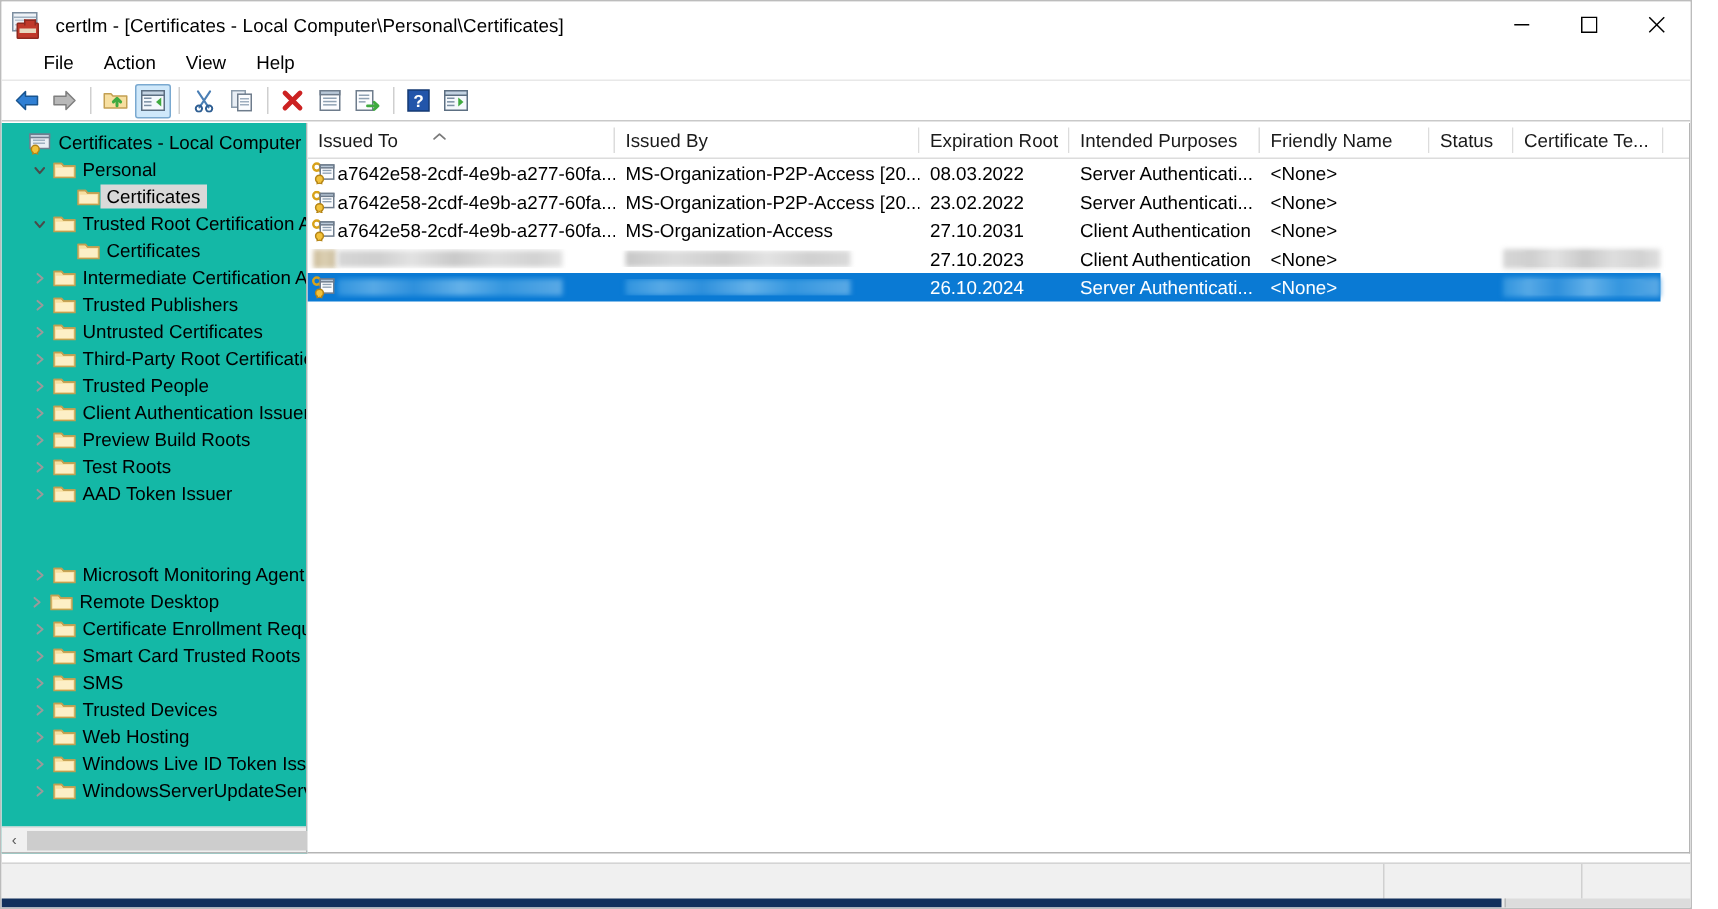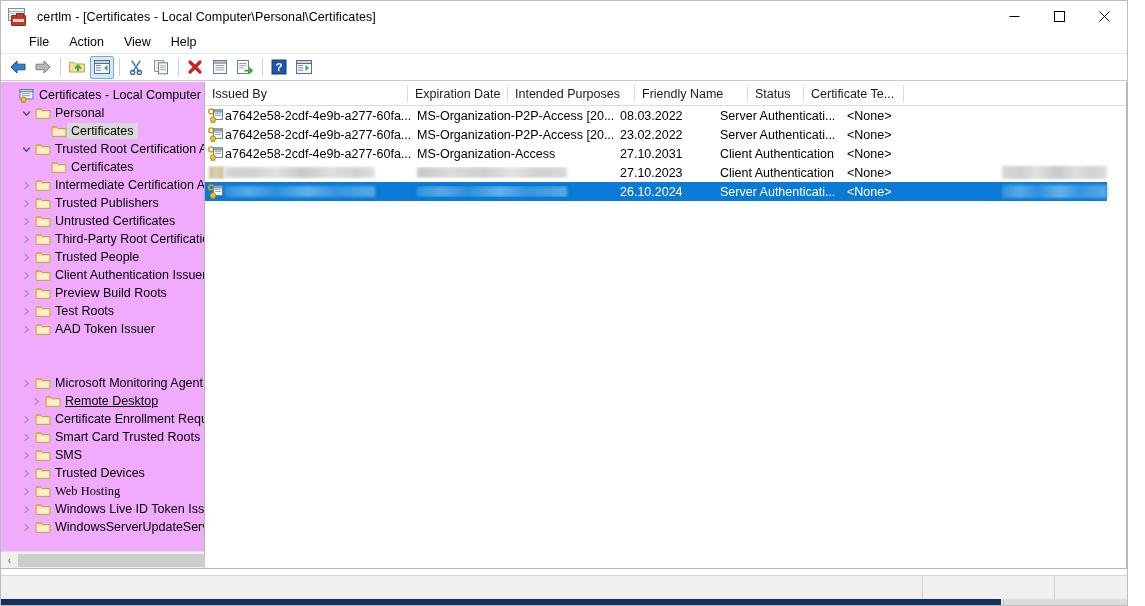--- a/index.html
+++ b/index.html
@@ -46,21 +46,21 @@
   .tbtn{width:24px;height:23px;display:flex;align-items:center;justify-content:center;
         margin-right:1px;border:1px solid transparent;box-sizing:border-box;border-radius:2px;cursor:default;}
   .tbtn.active{background:#cfe8fa;border-color:#7aa9d0;}
   .tsep{width:1px;height:18px;background:#cfcfcf;margin:0 4px;}
 
   
   .content{position:absolute;left:0;top:81px;right:0;bottom:36px;display:flex;background:#fff;}
 
   
   .treepane{width:204px;flex:0 0 204px;position:relative;
-            border:1px solid #b5b5b5;border-left:none;border-top:none;box-sizing:border-box;background:#f0abfc;}
+            border:1px solid #b5b5b5;border-left:none;border-top:none;box-sizing:border-box;background:#14b8a6;}
   .tree{position:absolute;left:0;right:0;top:4px;bottom:18px;overflow:hidden;}
   .tnode{height:18px;display:flex;align-items:center;white-space:nowrap;cursor:default;
          padding-left:2px;font-size:12.5px;}
   .tnode .exp{width:15px;flex:0 0 15px;display:flex;align-items:center;justify-content:center;}
   .tnode .ico{width:18px;flex:0 0 18px;display:flex;align-items:center;justify-content:center;}
   .tnode .lbl{padding-left:3px;color:#000;overflow:hidden;}
   .tnode.sel .lbl{background:#d9d9d9;padding:1px 4px 1px 4px;margin-left:-1px;}
 
   
   .hscroll{position:absolute;left:0;right:0;bottom:0;height:17px;background:#f0f0f0;
@@ -443,21 +443,21 @@
             </span>
             <span class="ico">
               <svg width="16" height="14" viewBox="0 0 16 14">
                 <path d="M1 3 L6 3 L7.4 4.6 L15 4.6 L15 12.4 L1 12.4 Z" fill="#f7dfa0" stroke="#c3a052" stroke-width="1"></path>
                 <path d="M1 3 L6 3 L7.4 4.6 L15 4.6" fill="none" stroke="#c3a052" stroke-width="1"></path>
                 <rect x="2.2" y="5.8" width="11.6" height="5.6" fill="#fdefc6" stroke="none"></rect>
               </svg>
             </span>
             <span class="lbl">Microsoft Monitoring Agent</span>
           </div>
-          <div class="tnode" style="padding-left: 28px; text-decoration: underline;">
+          <div class="tnode" style="padding-left: 16px;">
             <span class="exp">
               <svg width="9" height="9" viewBox="0 0 9 9">
                 <path d="M3 1.6 L6.4 4.5 L3 7.4" fill="none" stroke="#9a9a9a" stroke-width="1.3" stroke-linecap="round" stroke-linejoin="round"></path>
               </svg>
             </span>
             <span class="ico">
               <svg width="16" height="14" viewBox="0 0 16 14">
                 <path d="M1 3 L6 3 L7.4 4.6 L15 4.6 L15 12.4 L1 12.4 Z" fill="#f7dfa0" stroke="#c3a052" stroke-width="1"></path>
                 <path d="M1 3 L6 3 L7.4 4.6 L15 4.6" fill="none" stroke="#c3a052" stroke-width="1"></path>
                 <rect x="2.2" y="5.8" width="11.6" height="5.6" fill="#fdefc6" stroke="none"></rect>
@@ -518,21 +518,21 @@
             </span>
             <span class="ico">
               <svg width="16" height="14" viewBox="0 0 16 14">
                 <path d="M1 3 L6 3 L7.4 4.6 L15 4.6 L15 12.4 L1 12.4 Z" fill="#f7dfa0" stroke="#c3a052" stroke-width="1"></path>
                 <path d="M1 3 L6 3 L7.4 4.6 L15 4.6" fill="none" stroke="#c3a052" stroke-width="1"></path>
                 <rect x="2.2" y="5.8" width="11.6" height="5.6" fill="#fdefc6" stroke="none"></rect>
               </svg>
             </span>
             <span class="lbl">Trusted Devices</span>
           </div>
-          <div class="tnode" style="padding-left: 18px; font-family: Liberation Serif, serif;">
+          <div class="tnode" style="padding-left: 18px;">
             <span class="exp">
               <svg width="9" height="9" viewBox="0 0 9 9">
                 <path d="M3 1.6 L6.4 4.5 L3 7.4" fill="none" stroke="#9a9a9a" stroke-width="1.3" stroke-linecap="round" stroke-linejoin="round"></path>
               </svg>
             </span>
             <span class="ico">
               <svg width="16" height="14" viewBox="0 0 16 14">
                 <path d="M1 3 L6 3 L7.4 4.6 L15 4.6 L15 12.4 L1 12.4 Z" fill="#f7dfa0" stroke="#c3a052" stroke-width="1"></path>
                 <path d="M1 3 L6 3 L7.4 4.6 L15 4.6" fill="none" stroke="#c3a052" stroke-width="1"></path>
                 <rect x="2.2" y="5.8" width="11.6" height="5.6" fill="#fdefc6" stroke="none"></rect>
@@ -575,25 +575,31 @@
         <div class="hs-arrow">‹</div>
         <div class="hs-track">
           <div class="hs-thumb"></div>
         </div>
         <div class="hs-arrow">›</div>
       </div>
     </div>
 
     <div class="listpane">
       <div class="lheader" id="lheader">
+          <div class="lh" style="width: 205px; flex: 0 0 205px;">
+            <span>Issued To</span>
+            <span class="sortmark"><svg width="10" height="6" viewBox="0 0 10 6">
+                <path d="M1.4 4.6 L5 1.4 L8.6 4.6" fill="none" stroke="#7a7a7a" stroke-width="1.2" stroke-linecap="round" stroke-linejoin="round"></path>
+              </svg></span>
+          </div>
           <div class="lh" style="width: 203px; flex: 0 0 203px;">
             <span>Issued By</span>
           </div>
           <div class="lh" style="width: 100px; flex: 0 0 100px;">
-            <span>Expiration Date</span>
+            <span>Expiration Root</span>
           </div>
           <div class="lh" style="width: 127px; flex: 0 0 127px;">
             <span>Intended Purposes</span>
           </div>
           <div class="lh" style="width: 113px; flex: 0 0 113px;">
             <span>Friendly Name</span>
           </div>
           <div class="lh" style="width: 56px; flex: 0 0 56px;">
             <span>Status</span>
           </div>

